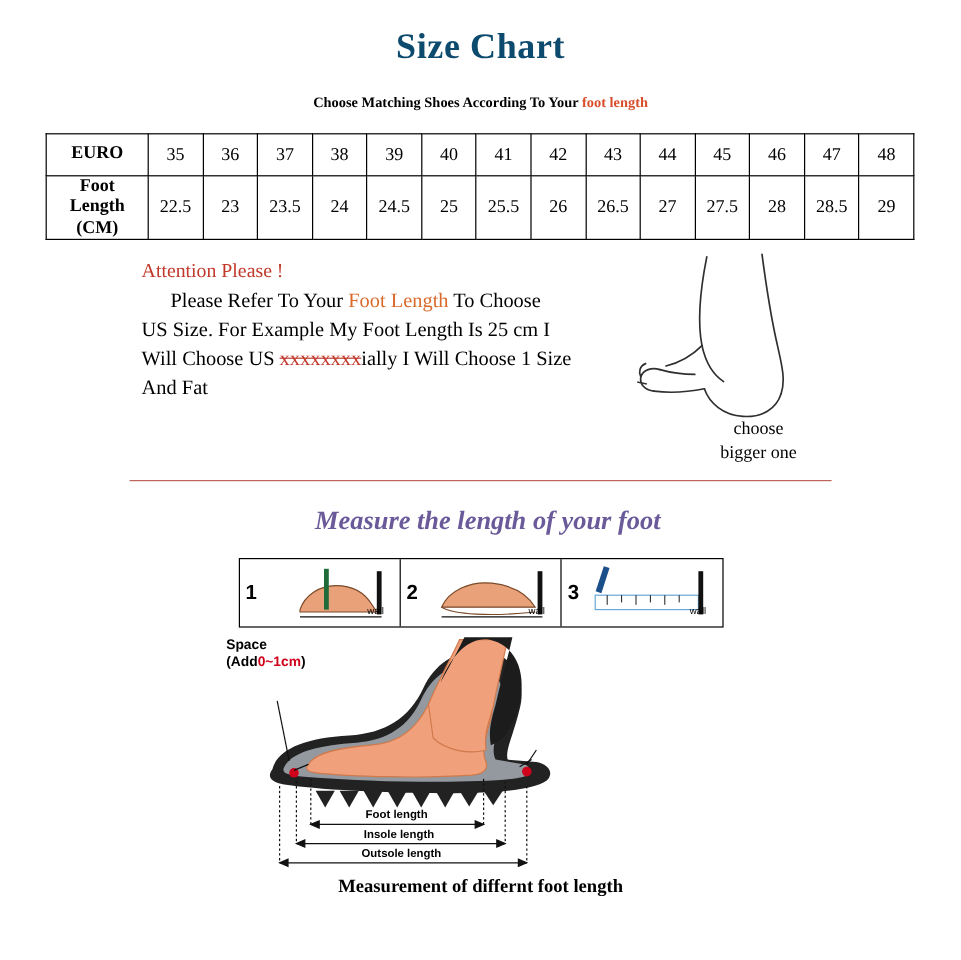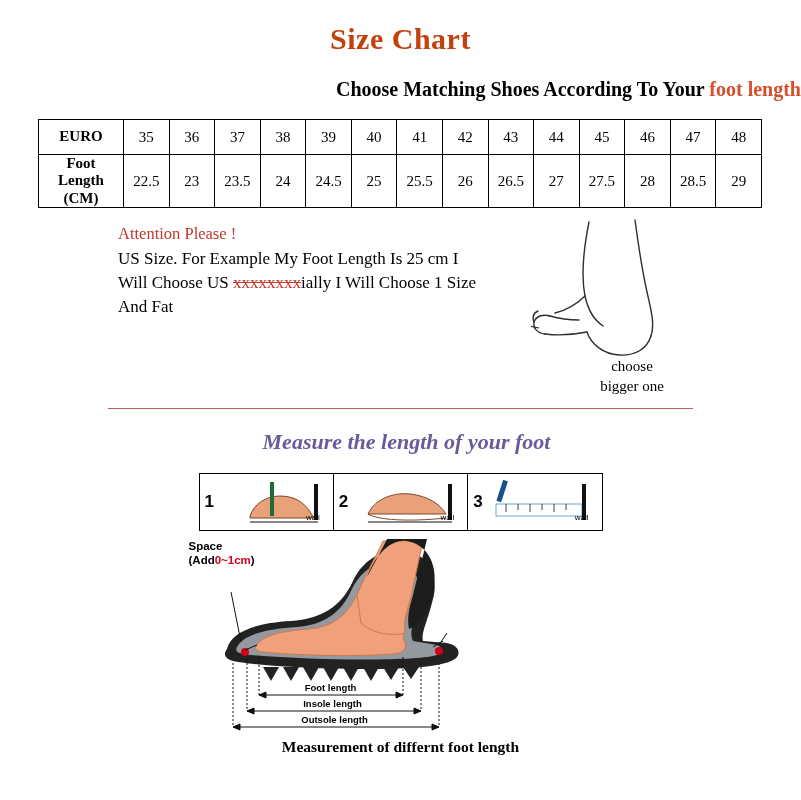--- a/index.html
+++ b/index.html
@@ -20,28 +20,28 @@
     height: 800px;
     position: relative;
     box-sizing: border-box;
   }
 
   
   .title {
     text-align: center;
     font-size: 30px;
     font-weight: bold;
-    color: #c2410c;
+    color: #0c4a6e;
     letter-spacing: 0.5px;
     margin-top: 22px;
     font-family: "Liberation Serif", serif;
   }
   .subtitle {
-    text-align: right;
-    font-size: 20px;
+    text-align: center;
+    font-size: 12px;
     font-weight: bold;
     margin-top: 22px;
     font-family: "Liberation Serif", serif;
     color: #000;
   }
   .subtitle .hl {
     color: #d94f2b;
   }
 
   
@@ -268,20 +268,23 @@
           <td class="val">29</td>
         </tr>
       </tbody>
     </table>
   </div>
 
   <div class="attention">
     <div class="att-title">Attention Please !</div>
     <div class="att-body">
       <div>
+        <span class="indent"></span><span>Please Refer To Your </span><span class="orange">Foot Length</span><span> To Choose</span>
+      </div>
+      <div>
         <span>US Size. For Example My Foot Length Is 25 cm I</span>
       </div>
       <div>
         <span>Will Choose US </span><span class="redstrike">xxxxxxxx</span><span>ially I Will Choose 1 Size</span>
       </div>
       <div>
         <span>And Fat</span>
       </div>
     </div>
 

